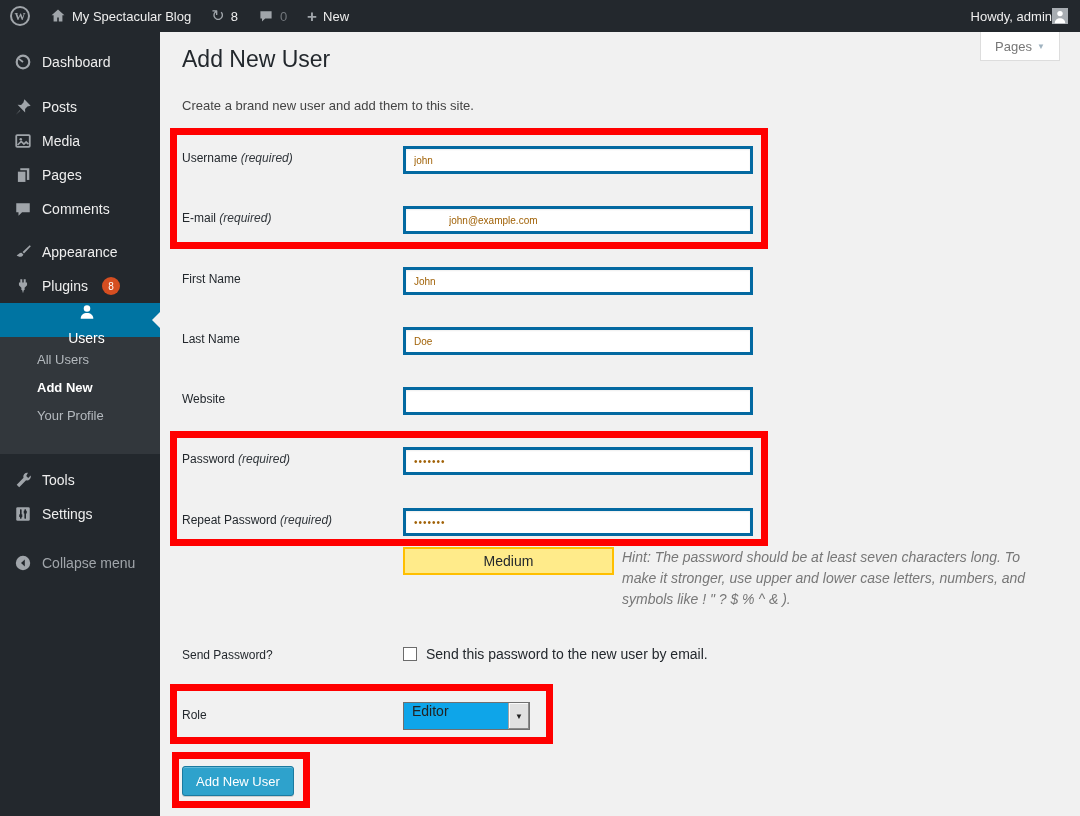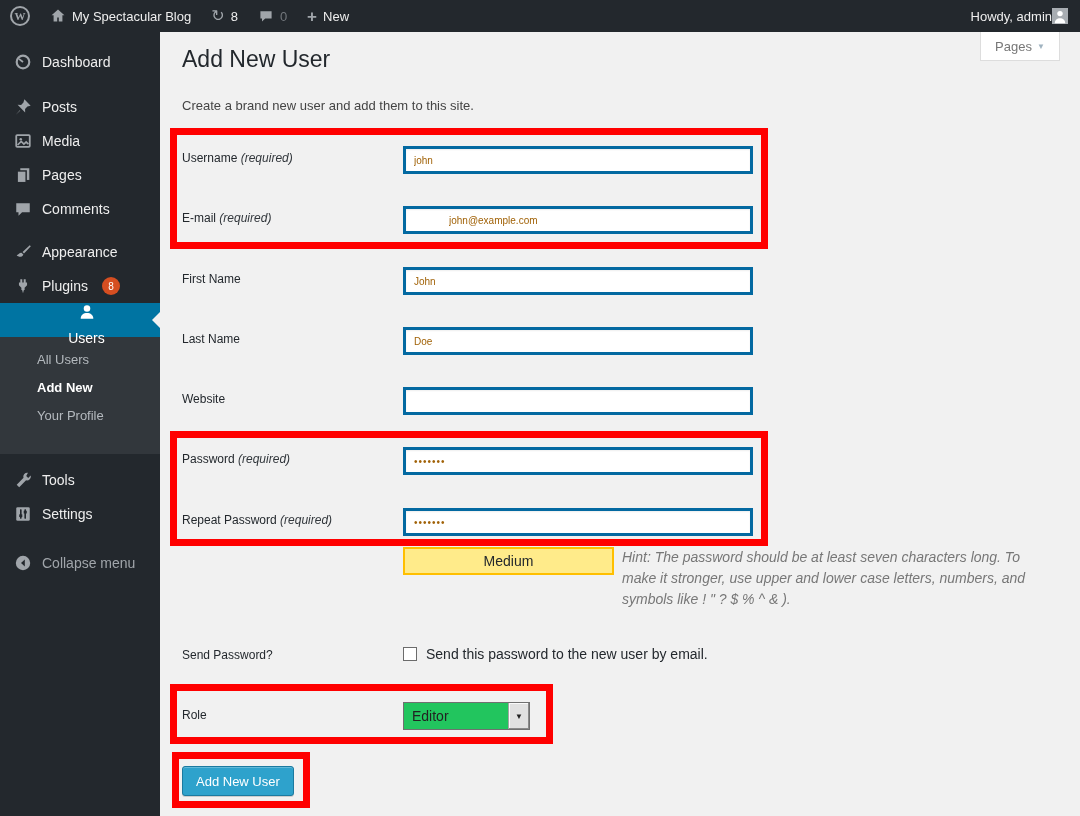--- a/index.html
+++ b/index.html
@@ -48,21 +48,21 @@
   .tinput { position:absolute; left:243px; width:350px; height:28px; border:3px solid #0369a1; background:#fff; padding:2px 8px; font-size:10px; color:#a16207; box-shadow:inset 0 1px 2px rgba(0,0,0,.07); font-family:"Liberation Sans", sans-serif; }
   .tinput.pw { letter-spacing:1px; }
 
   .meter-hint { position:absolute; left:243px; top:515px; width:628px; font-size:14px; }
   .strength { float:left; width:211px; height:28px; background:#ffeb8a; border:2px solid #ffbf00; display:flex; align-items:center; justify-content:center; color:#23282d; margin:0 8px 15px 0; font-size:14px; }
   .hint { font-style:italic; color:#777; line-height:21px; }
 
   .cb-row { position:absolute; left:243px; top:614px; display:flex; align-items:center; gap:9px; font-size:14px; color:#23282d; }
   .cbox { width:14px; height:14px; background:#fff; border:1px solid #6b6b6b; display:inline-block; cursor:pointer; }
 
-  .role-select { position:absolute; left:243px; top:670px; width:127px; height:28px; background:#22c55e; border:1px solid #707070; display:flex; align-items:center; cursor:pointer; }
+  .role-select { position:absolute; left:243px; top:670px; width:127px; height:28px; background:#0ea5e9; border:1px solid #707070; display:flex; align-items:flex-start; cursor:pointer; }
   .role-value { flex:1; padding-left:8px; font-size:14px; color:#222; }
   .role-btn { width:21px; height:100%; background:#e1e1e1; border-left:1px solid #a3a3a3; box-shadow:inset -1px -1px 0 #8a8a8a, inset 1px 1px 0 #fafafa; display:flex; align-items:center; justify-content:center; font-size:8px; color:#222; }
 
   .submit-btn { position:absolute; left:22px; top:734px; height:30px; padding:0 13px; background:#2ea2cc; border:1px solid #1b7aa0; border-radius:3px; color:#fff; font-size:13px; cursor:pointer; box-shadow:inset 0 1px 0 rgba(255,255,255,.25), 0 1px 0 rgba(0,0,0,.15); font-family:"Liberation Sans", sans-serif; }
 
   .redbox { position:absolute; border:7px solid #f00; pointer-events:none; z-index:40; }
   .rb1 { left:10px; top:96px;  width:598px; height:121px; }
   .rb2 { left:10px; top:399px; width:598px; height:115px; }
   .rb3 { left:10px; top:652px; width:383px; height:60px; }
   .rb4 { left:12px; top:720px; width:138px; height:56px; }

